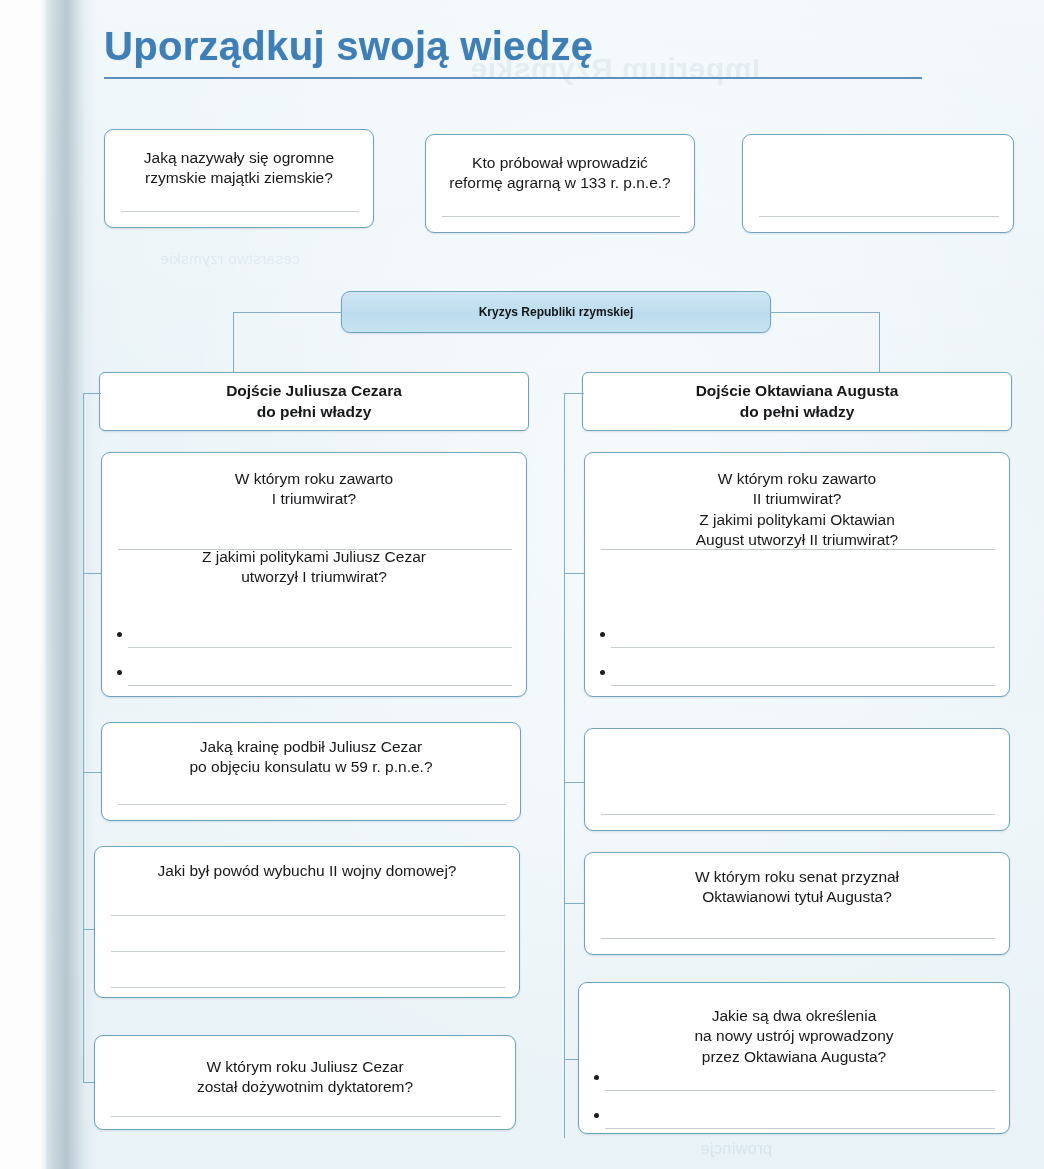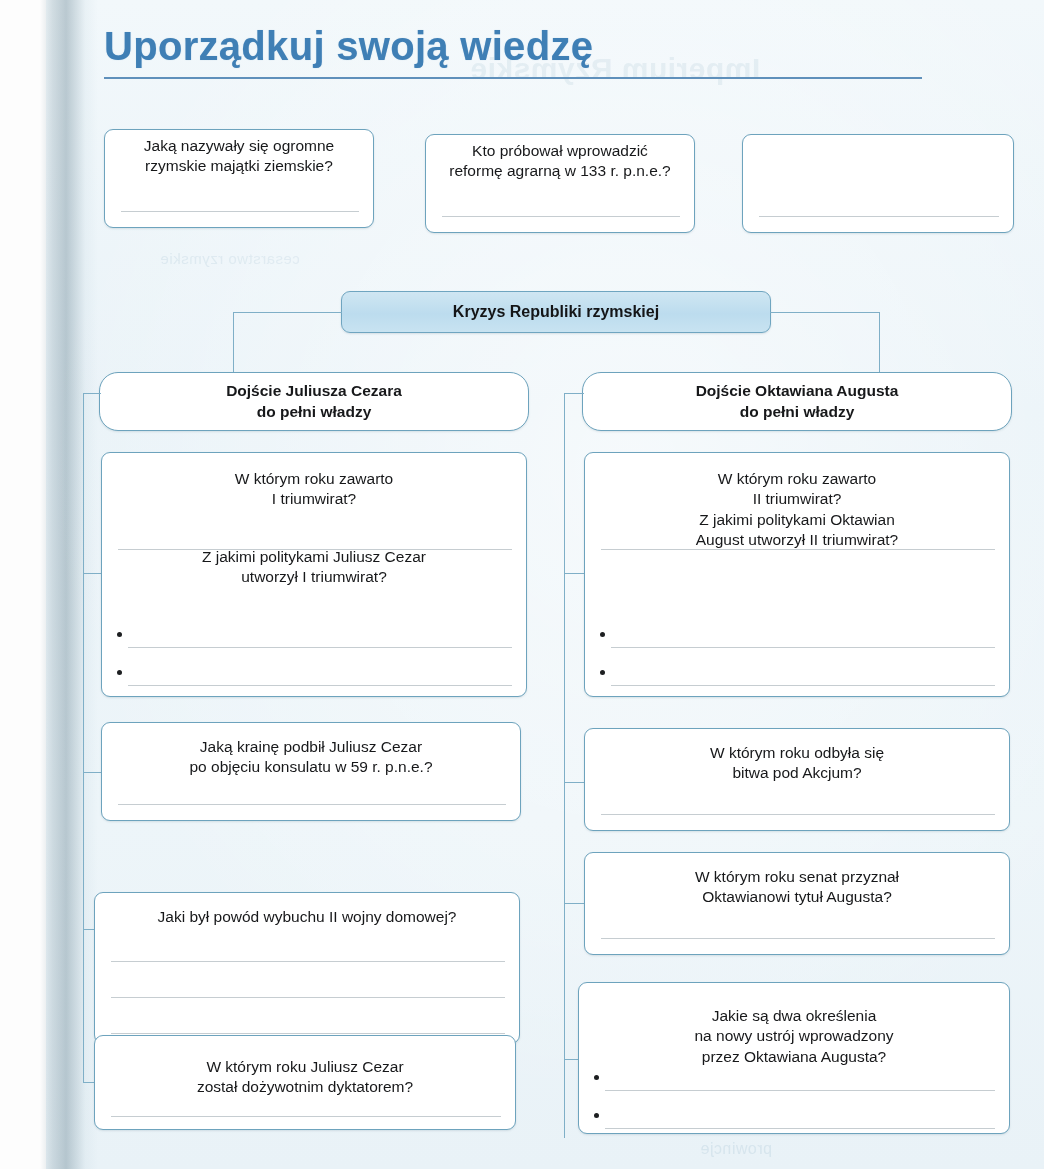--- a/index.html
+++ b/index.html
@@ -93,27 +93,27 @@
     box-shadow: 0 1px 2px rgba(90,120,140,0.18);
   }
   .box .q {
     text-align: center;
     color: #17181a;
     font-size: 15.5px;
     line-height: 1.32;
     padding: 0 14px;
     margin: 0;
   }
-  .box.top-q .q { padding-top: 6px; }
+  .box.top-q .q { padding-top: 18px; }
 
   .hdr-box {
     position: absolute;
     box-sizing: border-box;
     border: 1.4px solid #6da3bd;
-    border-radius: 19px;
+    border-radius: 6px;
     background: #ffffff;
     box-shadow: 0 1px 2px rgba(90,120,140,0.18);
     display: flex; align-items: center; justify-content: center;
   }
   .hdr-box .label {
     text-align: center;
     font-size: 15.5px;
     font-weight: bold;
     color: #17181a;
     line-height: 1.34;
@@ -122,21 +122,21 @@
   #root-box {
     position: absolute;
     box-sizing: border-box;
     border: 1.4px solid #6fa5c0;
     border-radius: 9px;
     background: linear-gradient(180deg,#cfe6f2 0%, #bcdcee 55%, #c8e3f1 100%);
     display:flex; align-items:center; justify-content:center;
     box-shadow: 0 1px 2px rgba(90,120,140,0.2);
   }
   #root-box .label {
-    font-size: 16px; font-weight: bold; color:#141517; text-align:center;
+    font-size: 12px; font-weight: bold; color:#141517; text-align:center;
   }
 
   
   .ans-line {
     position: absolute;
     height: 1px;
     background: #c6cdd1;
   }
   .bullet {
     position: absolute;
@@ -219,21 +219,21 @@
     <div class="ans-line" style="left:26px; top:194px; width:384px;"></div>
     <div class="bullet" style="left:15px; top:217px;"></div>
     <div class="ans-line" style="left:26px; top:232px; width:384px;"></div>
   </div>
 
   <div class="box" style="left:101px; top:722px; width:420px; height:99px;">
     <p class="q multiline" style="padding-top:14px;">Jaką krainę podbił Juliusz Cezar<br>po objęciu konsulatu w 59 r. p.n.e.?</p>
     <div class="ans-line" style="left:16px; top:81px; width:388px;"></div>
   </div>
 
-  <div class="box" style="left:94px; top:892px; width:426px; height:152px;">
+  <div class="box" style="left:94px; top:846px; width:426px; height:152px;">
     <p class="q multiline" style="padding-top:14px;">Jaki był powód wybuchu II wojny domowej?</p>
     <div class="ans-line" style="left:16px; top:68px; width:394px;"></div>
     <div class="ans-line" style="left:16px; top:104px; width:394px;"></div>
     <div class="ans-line" style="left:16px; top:140px; width:394px;"></div>
   </div>
 
   <div class="box" style="left:94px; top:1035px; width:422px; height:95px;">
     <p class="q multiline" style="padding-top:21px;">W którym roku Juliusz Cezar<br>został dożywotnim dyktatorem?</p>
     <div class="ans-line" style="left:16px; top:80px; width:390px;"></div>
   </div>
@@ -253,21 +253,20 @@
     <p class="q multiline" style="padding-top:16px;">W którym roku zawarto<br>II triumwirat?</p>
     <div class="ans-line" style="left:16px; top:96px; width:394px;"></div>
     <p class="q multiline" style="">Z jakimi politykami Oktawian<br>August utworzył II triumwirat?</p>
     <div class="bullet" style="left:15px; top:179px;"></div>
     <div class="ans-line" style="left:26px; top:194px; width:384px;"></div>
     <div class="bullet" style="left:15px; top:217px;"></div>
     <div class="ans-line" style="left:26px; top:232px; width:384px;"></div>
   </div>
 
   <div class="box" style="left:584px; top:728px; width:426px; height:103px;">
-    <p class="q multiline" style="padding-top:14px;">W którym roku odbyła się<br>bitwa pod Akcjum?</p>
     <div class="ans-line" style="left:16px; top:85px; width:394px;"></div>
   </div>
 
   <div class="box" style="left:584px; top:852px; width:426px; height:103px;">
     <p class="q multiline" style="padding-top:14px;">W którym roku senat przyznał<br>Oktawianowi tytuł Augusta?</p>
     <div class="ans-line" style="left:16px; top:85px; width:394px;"></div>
   </div>
 
   <div class="box" style="left:578px; top:982px; width:432px; height:152px;">
     <p class="q multiline" style="padding-top:23px;">Jakie są dwa określenia<br>na nowy ustrój wprowadzony<br>przez Oktawiana Augusta?</p>

